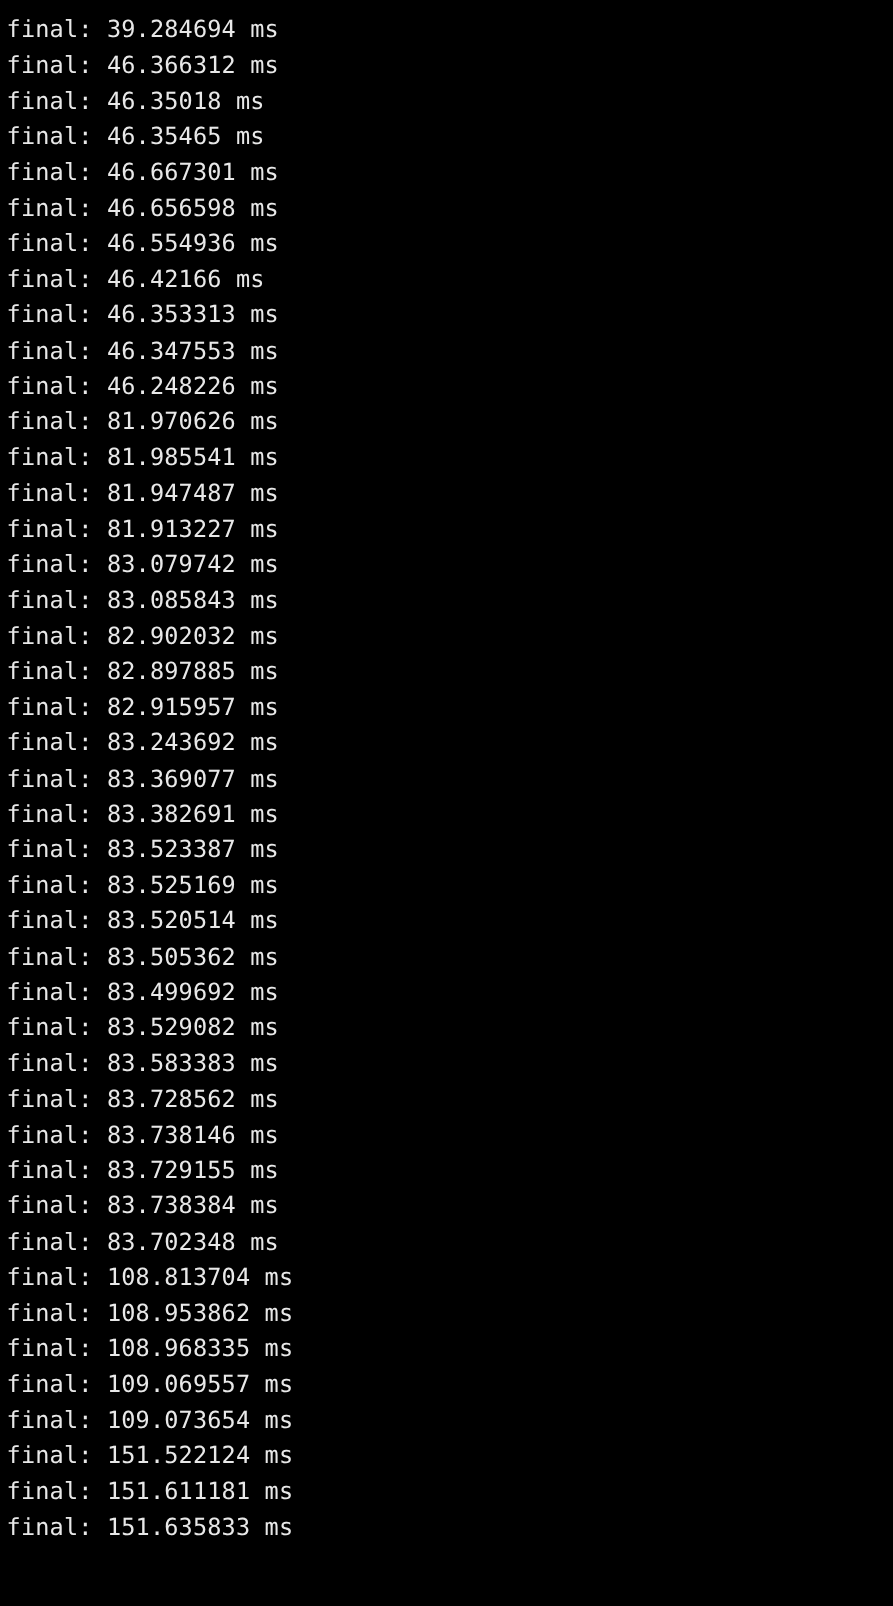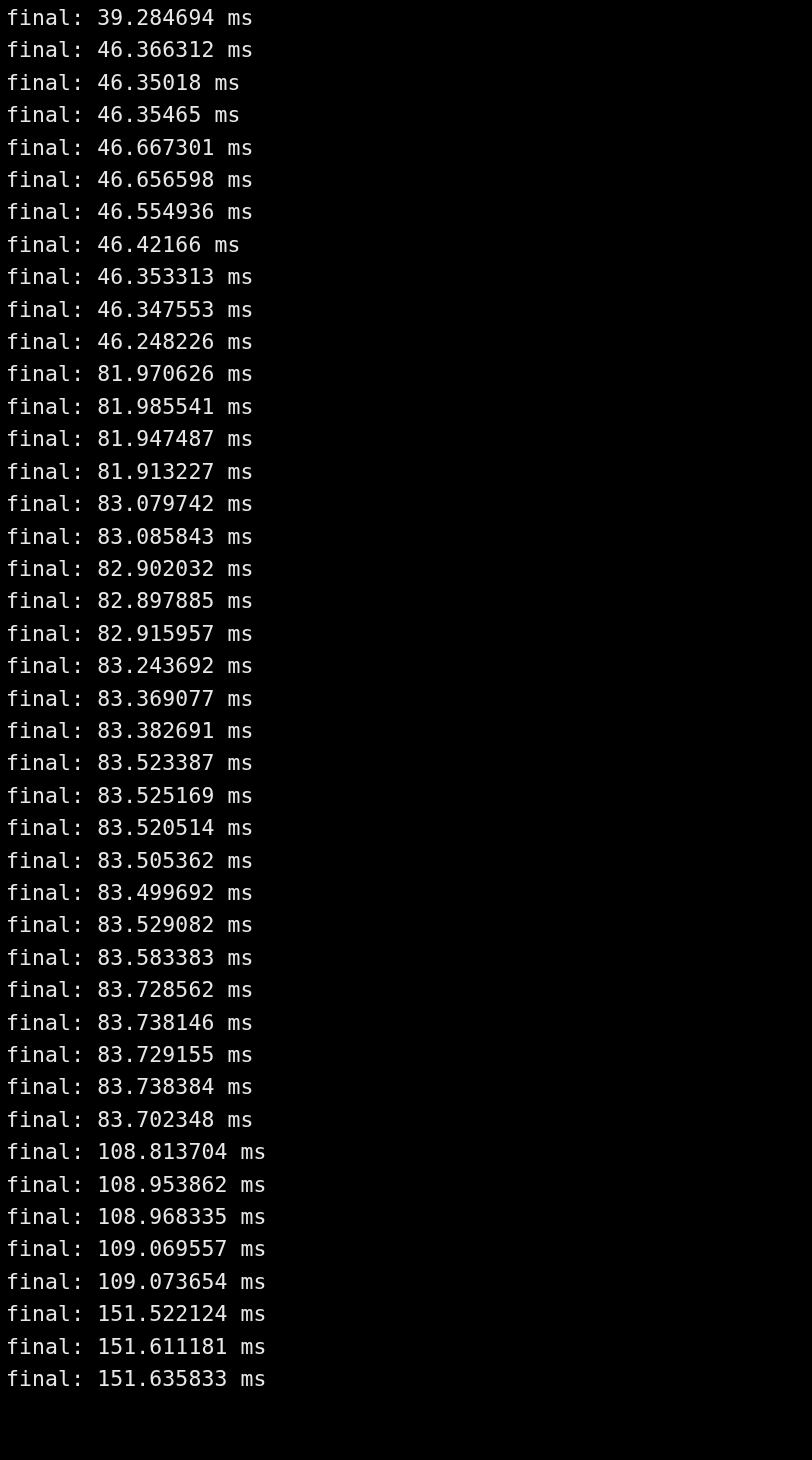--- a/index.html
+++ b/index.html
@@ -10,21 +10,21 @@
     height: 1460px;
     overflow: hidden;
   }
   .terminal {
     font-family: "Menlo", "Consolas", "DejaVu Sans Mono", "Liberation Mono", monospace;
     font-size: 21.4px;
     line-height: 32.4px;
     color: #e8e8e8;
     white-space: pre;
     padding-left: 6px;
-    padding-top: 2px;
+    padding-top: 12px;
     letter-spacing: 0.15px;
   }
   .line {
     display: block;
   }
 </style>
 </head>
 <body>
 
 <div class="terminal" id="terminal-output"><span class="line">final: 39.284694 ms</span><span class="line">final: 46.366312 ms</span><span class="line">final: 46.35018 ms</span><span class="line">final: 46.35465 ms</span><span class="line">final: 46.667301 ms</span><span class="line">final: 46.656598 ms</span><span class="line">final: 46.554936 ms</span><span class="line">final: 46.42166 ms</span><span class="line">final: 46.353313 ms</span><span class="line">final: 46.347553 ms</span><span class="line">final: 46.248226 ms</span><span class="line">final: 81.970626 ms</span><span class="line">final: 81.985541 ms</span><span class="line">final: 81.947487 ms</span><span class="line">final: 81.913227 ms</span><span class="line">final: 83.079742 ms</span><span class="line">final: 83.085843 ms</span><span class="line">final: 82.902032 ms</span><span class="line">final: 82.897885 ms</span><span class="line">final: 82.915957 ms</span><span class="line">final: 83.243692 ms</span><span class="line">final: 83.369077 ms</span><span class="line">final: 83.382691 ms</span><span class="line">final: 83.523387 ms</span><span class="line">final: 83.525169 ms</span><span class="line">final: 83.520514 ms</span><span class="line">final: 83.505362 ms</span><span class="line">final: 83.499692 ms</span><span class="line">final: 83.529082 ms</span><span class="line">final: 83.583383 ms</span><span class="line">final: 83.728562 ms</span><span class="line">final: 83.738146 ms</span><span class="line">final: 83.729155 ms</span><span class="line">final: 83.738384 ms</span><span class="line">final: 83.702348 ms</span><span class="line">final: 108.813704 ms</span><span class="line">final: 108.953862 ms</span><span class="line">final: 108.968335 ms</span><span class="line">final: 109.069557 ms</span><span class="line">final: 109.073654 ms</span><span class="line">final: 151.522124 ms</span><span class="line">final: 151.611181 ms</span><span class="line">final: 151.635833 ms</span></div>

